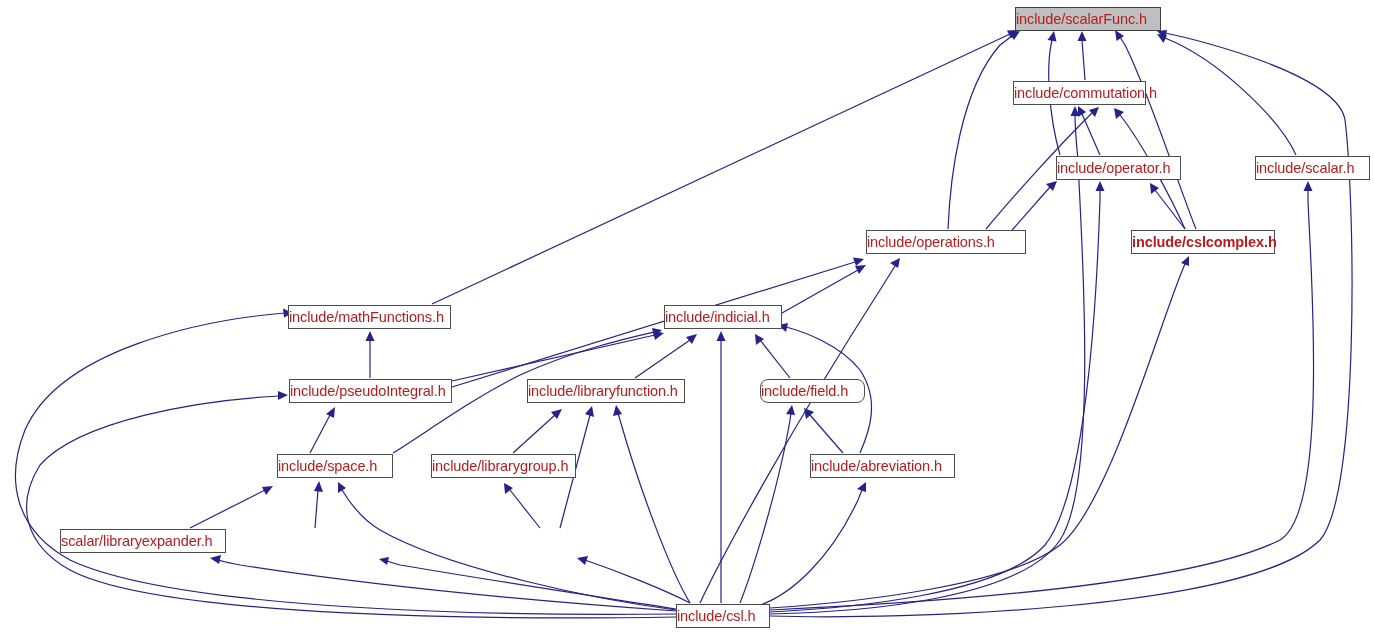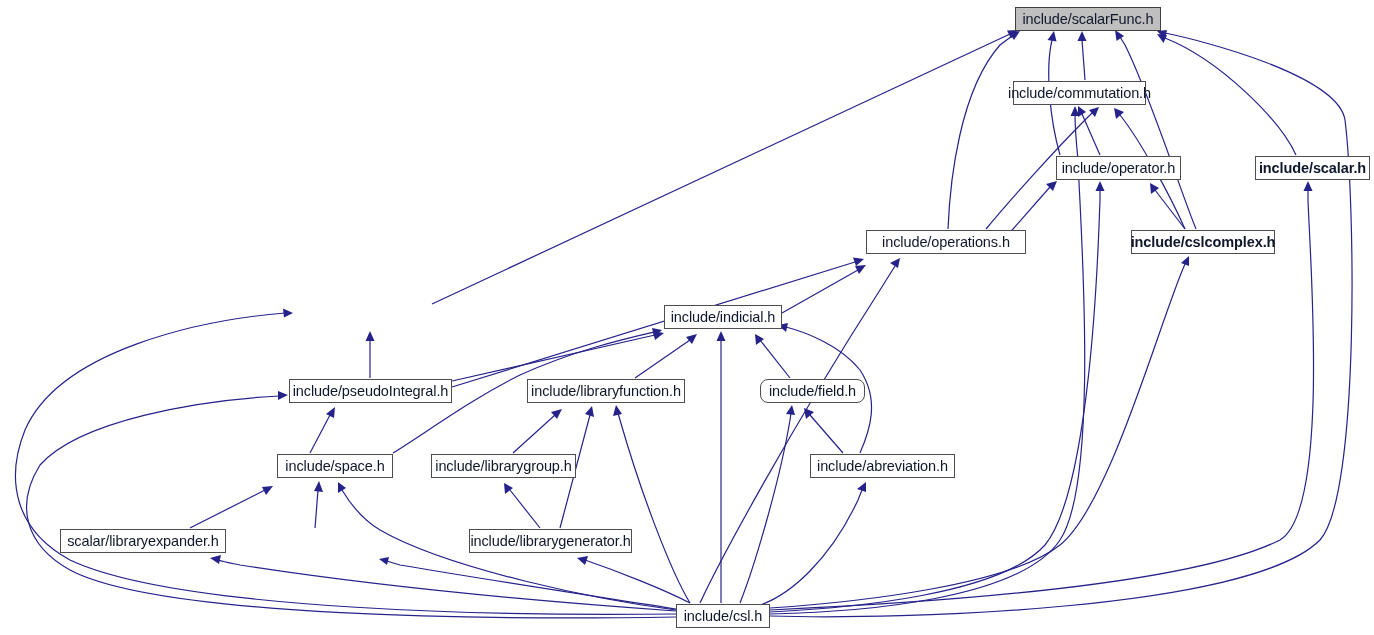--- a/index.html
+++ b/index.html
@@ -29,26 +29,25 @@
   }
   .arrow-head {
     fill: #25228a;
     stroke: none;
   }
   .node-box {
     position: absolute;
     box-sizing: border-box;
     border: 1px solid #4d4d4d;
     background: #ffffff;
-    color: #0f172a;
+    color: #b91c1c;
     font-size: 14.5px;
     line-height: 1;
     display: flex;
     align-items: center;
-    justify-content: center;
     white-space: nowrap;
     letter-spacing: -0.1px;
     z-index: 5;
   }
   .node-box.highlight {
     background: #bfbfbf;
     border: 1px solid #404040;
   }
 </style>
 </head>
@@ -193,32 +192,35 @@
   </div>
 
   <div class="node-box" style="left:1013px; top:81px; width:133px; height:24px;">
     <span>include/commutation.h</span>
   </div>
 
   <div class="node-box" style="left:1056px; top:156px; width:125px; height:24px;">
     <span>include/operator.h</span>
   </div>
 
-  <div class="node-box" style="left:1255px; top:156px; width:115px; height:24px;font-weight:bold;">
+  <div class="node-box" style="left:1255px; top:156px; width:115px; height:24px;">
     <span>include/scalar.h</span>
   </div>
 
   <div class="node-box" style="left:866px; top:230px; width:160px; height:24px;">
     <span>include/operations.h</span>
   </div>
 
   <div class="node-box" style="left:1131px; top:230px; width:144px; height:24px;font-weight:bold;">
     <span>include/cslcomplex.h</span>
   </div>
 
+  <div class="node-box" style="left:288px; top:305px; width:163px; height:24px;">
+    <span>include/mathFunctions.h</span>
+  </div>
 
   <div class="node-box" style="left:664px; top:305px; width:118px; height:24px;">
     <span>include/indicial.h</span>
   </div>
 
   <div class="node-box" style="left:289px; top:379px; width:163px; height:24px;">
     <span>include/pseudoIntegral.h</span>
   </div>
 
   <div class="node-box" style="left:527px; top:379px; width:158px; height:24px;">
@@ -239,21 +241,18 @@
 
   <div class="node-box" style="left:810px; top:454px; width:145px; height:24px;">
     <span>include/abreviation.h</span>
   </div>
 
   <div class="node-box" style="left:60px; top:529px; width:166px; height:24px;">
     <span>scalar/libraryexpander.h</span>
   </div>
 
 
-  <div class="node-box" style="left:469px; top:529px; width:163px; height:24px;">
-    <span>include/librarygenerator.h</span>
-  </div>
 
   <div class="node-box" style="left:676px; top:604px; width:94px; height:24px;">
     <span>include/csl.h</span>
   </div>
 
 </div>
 
 </body></html>

